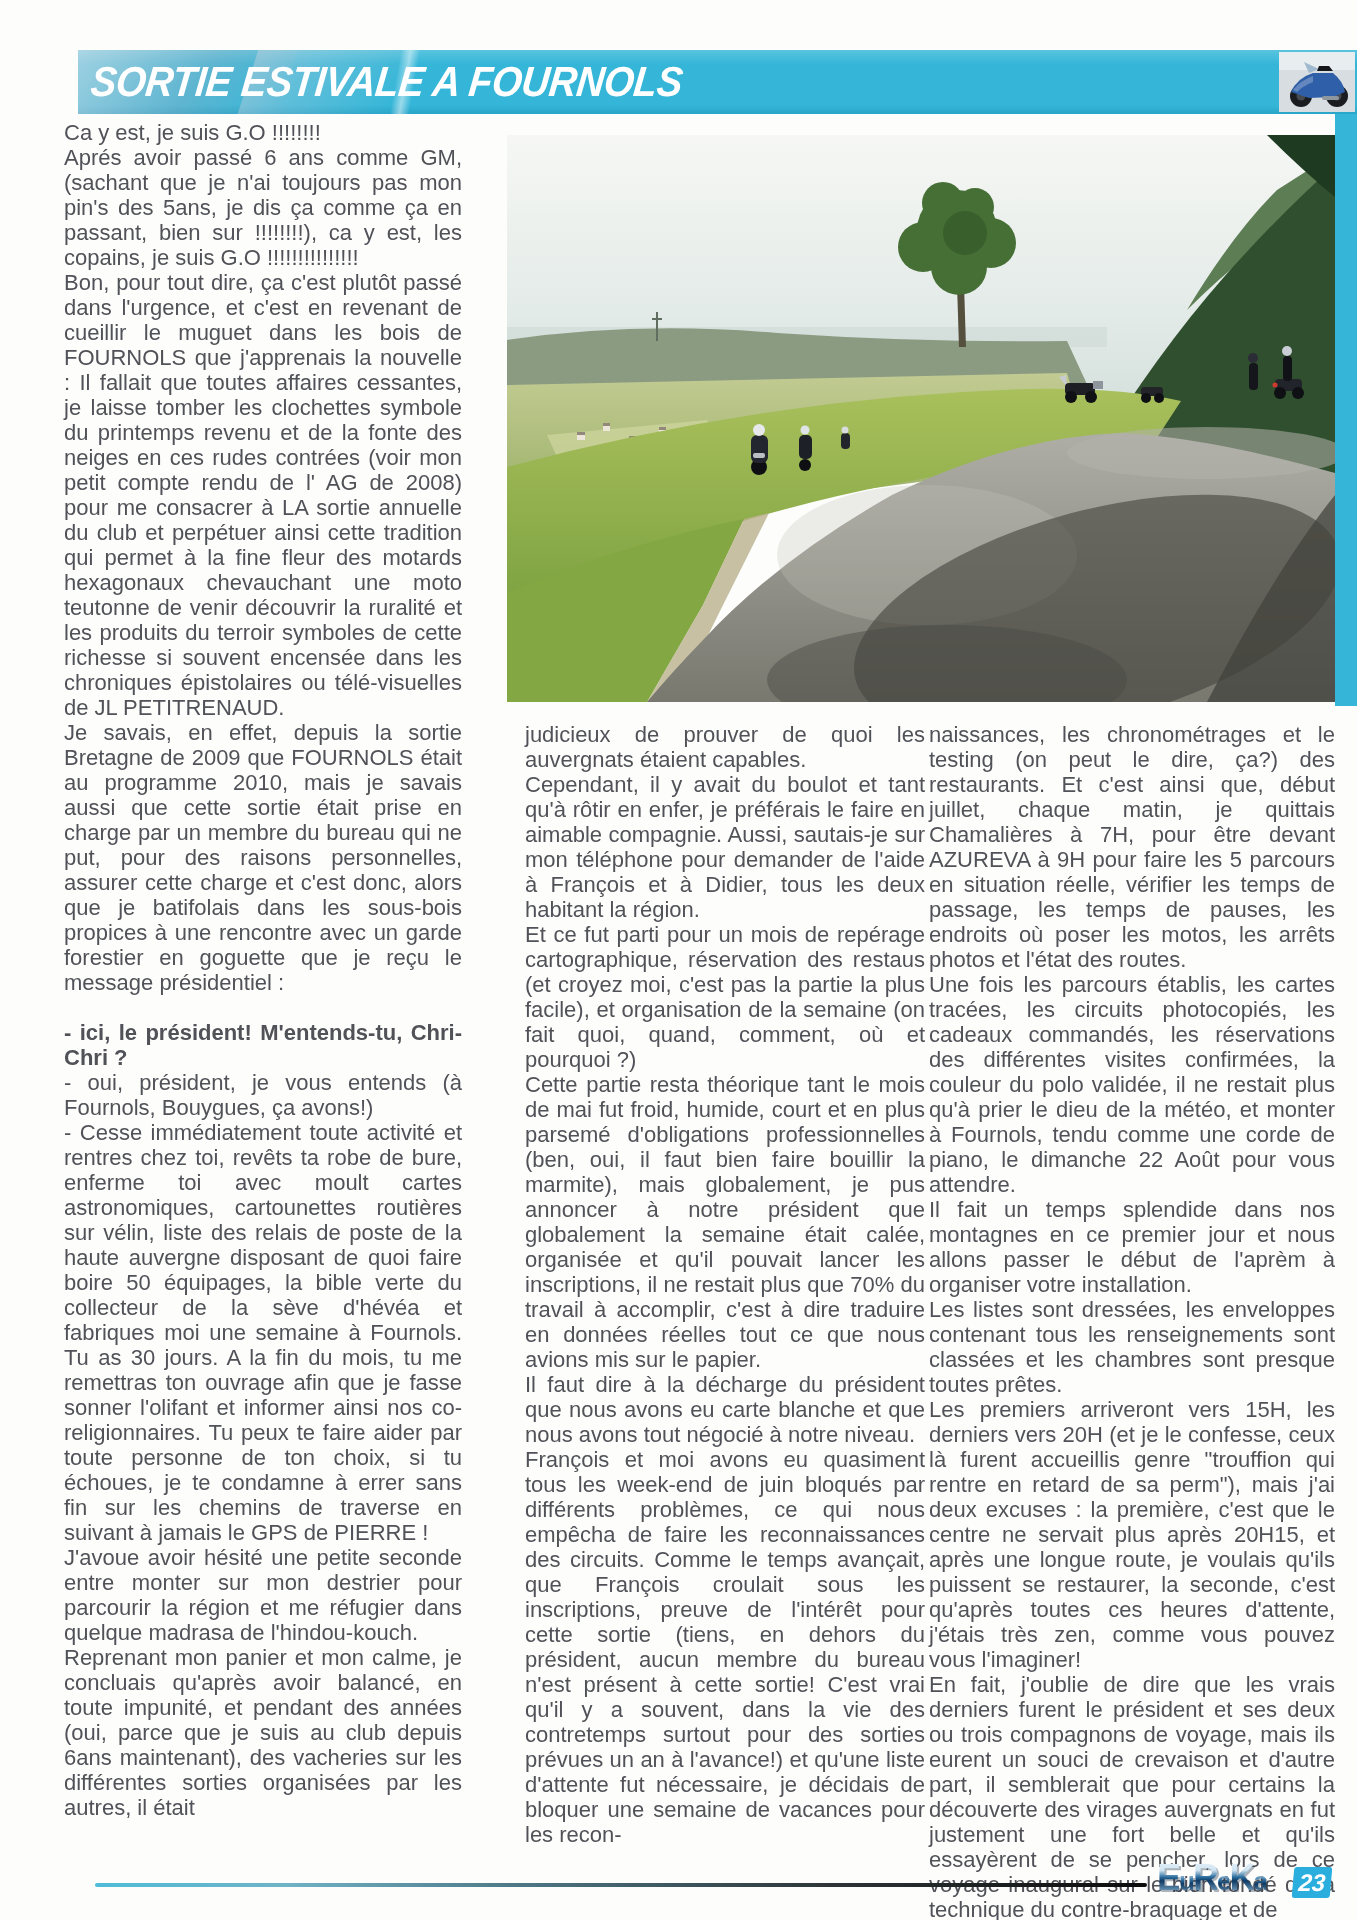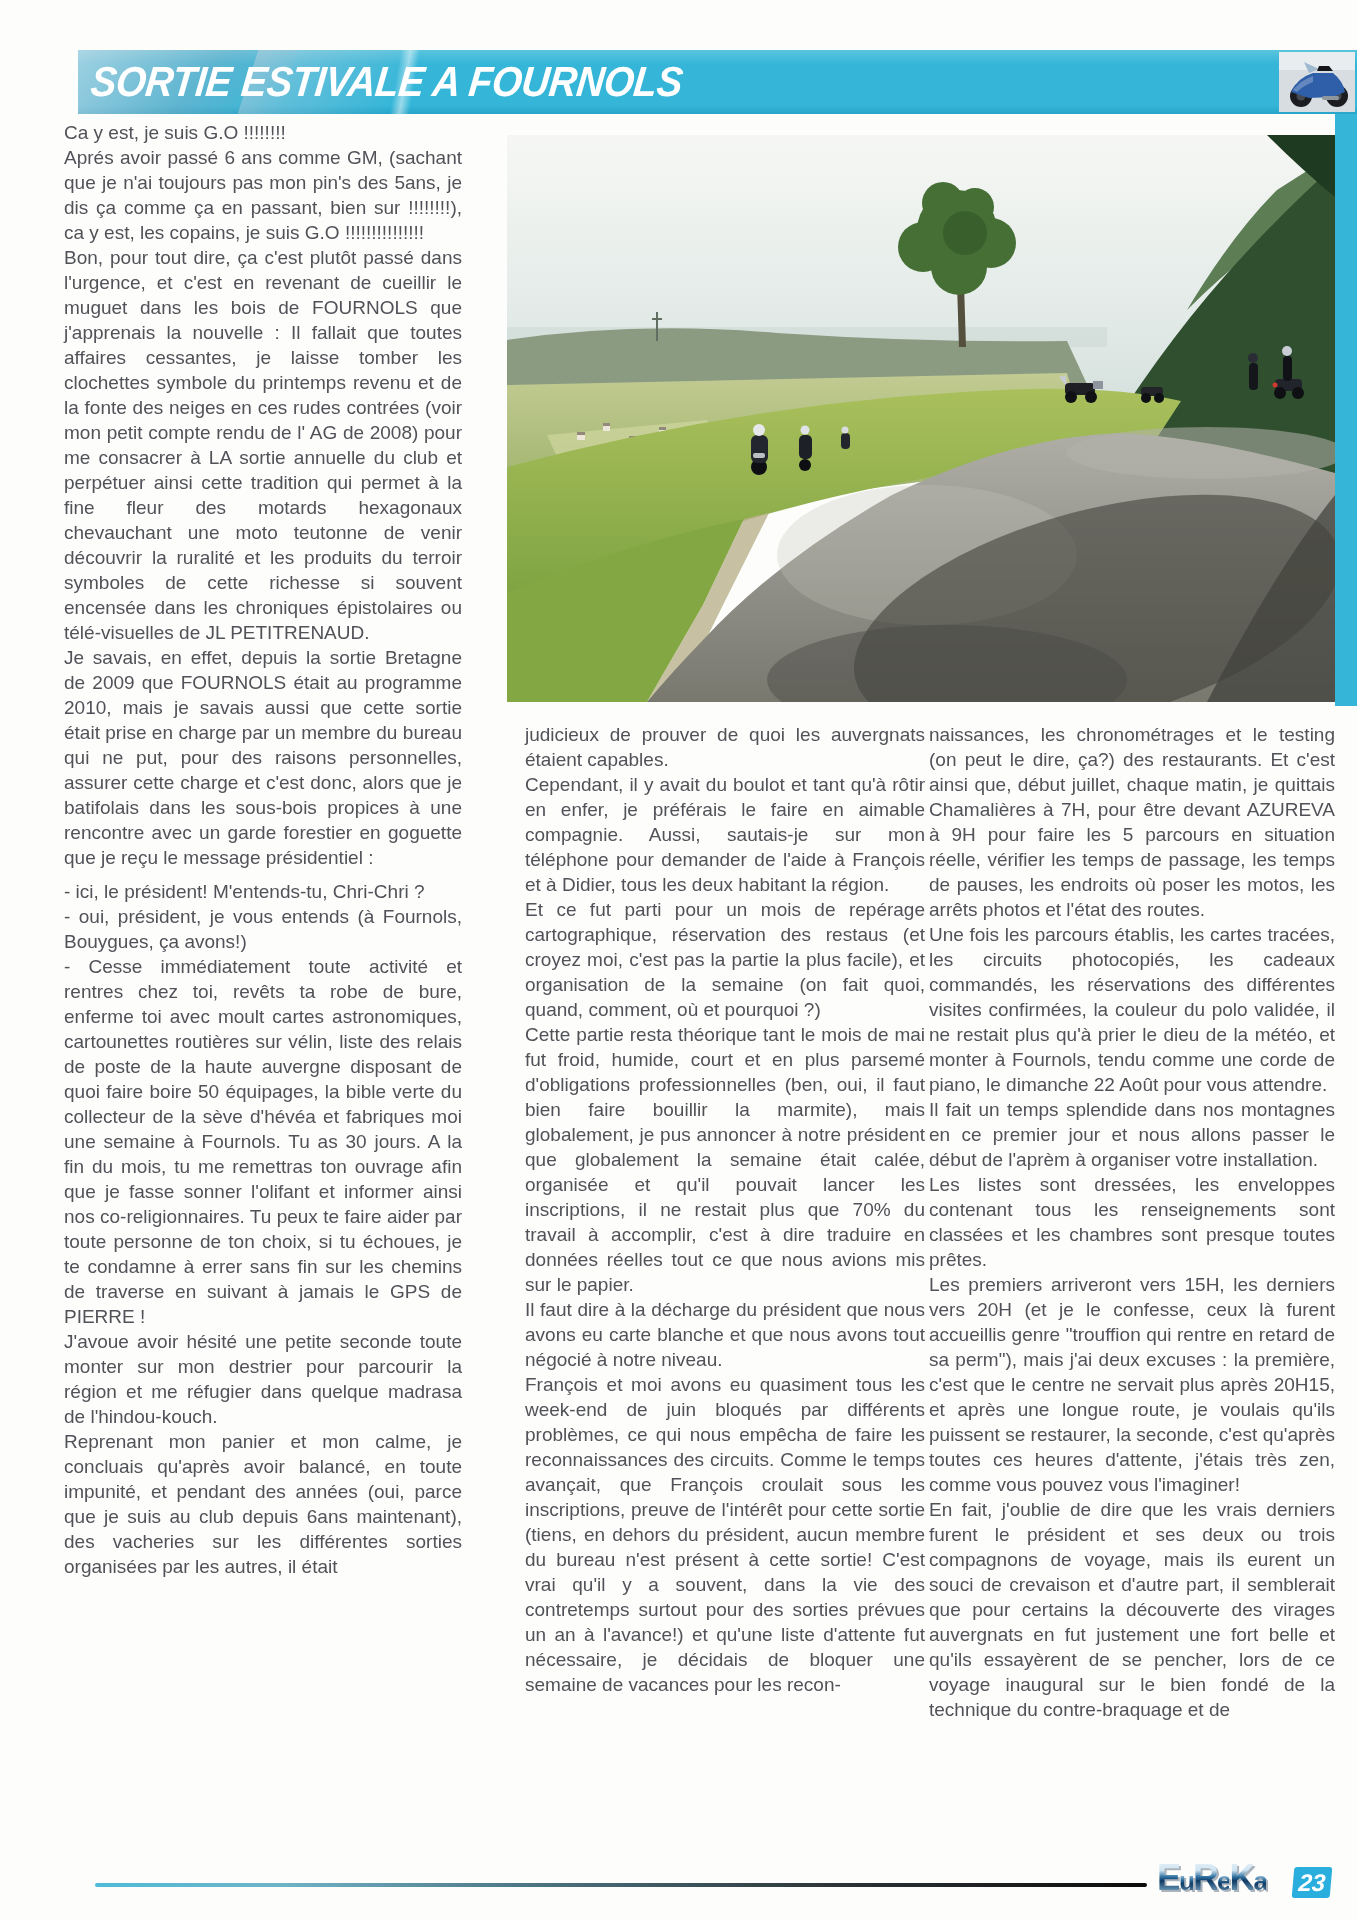--- a/index.html
+++ b/index.html
@@ -20,26 +20,26 @@
   .banner-moto{position:absolute;right:2px;top:2px;width:76px;height:60px;z-index:3;}
 
   
   .right-strip{position:absolute;left:1335px;top:114px;width:22px;height:592px;background:#35b6d8;}
 
   
   .photo{position:absolute;left:507px;top:135px;width:828px;height:567px;margin:0;}
   .photo svg{display:block;width:100%;height:100%;}
 
   
-  .col{position:absolute;font-size:19px;line-height:25px;text-align:justify;}
+  .col{position:absolute;font-size:22px;line-height:25px;text-align:justify;}
   .col1{left:64px;top:120px;width:398px;}
   .col2{left:525px;top:722px;width:400px;}
   .col3{left:929px;top:722px;width:406px;}
   .para{margin:0;}
-  .para.sp{margin-top:9px;}
+  .para.sp{margin-top:25px;font-weight:bold;}
 
   
   .footer-rule{position:absolute;left:95px;top:1883px;width:1052px;height:4px;
           background:linear-gradient(to right,#4fbcd8 0%,#6fb3c6 18%,#4e7886 40%,#2e3537 70%,#0c0c0c 100%);
           border-radius:2px;}
   .brand{position:absolute;left:1157px;top:1854px;height:50px;display:flex;align-items:baseline;
           letter-spacing:-2px;filter:drop-shadow(2px 2px 0 rgba(18,40,66,.35));line-height:48px;}
   .brand span{font-weight:800;color:#1d5d8f;}
   @supports ((-webkit-background-clip:text) or (background-clip:text)){
     .brand span{background:linear-gradient(180deg,#f4fafd 0%,#cfe4f1 34%,#2d6e9e 48%,#0e3a64 56%,#9cc8e2 88%,#e8f4fb 100%);
@@ -224,21 +224,21 @@
     </figure>
 
     <section class="col col1">
         <p class="para">Ca y est, je suis G.O !!!!!!!!</p>
         <p class="para">Aprés avoir passé 6 ans comme GM, (sachant que je n'ai toujours pas mon pin's des 5ans, je dis ça comme ça en passant, bien sur !!!!!!!!), ca y est, les copains, je suis G.O !!!!!!!!!!!!!!!</p>
         <p class="para">Bon, pour tout dire, ça c'est plutôt passé dans l'urgence, et c'est en revenant de cueillir le muguet dans les bois de FOURNOLS que j'apprenais la nouvelle : Il fallait que toutes affaires cessantes, je laisse tomber les clochettes symbole du printemps revenu et de la fonte des neiges en ces rudes contrées (voir mon petit compte rendu de l' AG de 2008) pour me consacrer à LA sortie annuelle du club et perpétuer ainsi cette tradition qui permet à la fine fleur des motards hexagonaux chevauchant une moto teutonne de venir découvrir la ruralité et les produits du terroir symboles de cette richesse si souvent encensée dans les chroniques épistolaires ou télé-visuelles de JL PETITRENAUD.</p>
         <p class="para">Je savais, en effet, depuis la sortie Bretagne de 2009 que FOURNOLS était au programme 2010, mais je savais aussi que cette sortie était prise en charge par un membre du bureau qui ne put, pour des raisons personnelles, assurer cette charge et c'est donc, alors que je batifolais dans les sous-bois propices à une rencontre avec un garde forestier en goguette que je reçu le message présidentiel :</p>
         <p class="para sp">- ici, le président! M'entends-tu, Chri-Chri ?</p>
         <p class="para">- oui, président, je vous entends (à Fournols, Bouygues, ça avons!)</p>
         <p class="para">- Cesse immédiatement toute activité et rentres chez toi, revêts ta robe de bure, enferme toi avec moult cartes astronomiques, cartounettes routières sur vélin, liste des relais de poste de la haute auvergne disposant de quoi faire boire 50 équipages, la bible verte du collecteur de la sève d'hévéa et fabriques moi une semaine à Fournols. Tu as 30 jours. A la fin du mois, tu me remettras ton ouvrage afin que je fasse sonner l'olifant et informer ainsi nos co-religionnaires. Tu peux te faire aider par toute personne de ton choix, si tu échoues, je te condamne à errer sans fin sur les chemins de traverse en suivant à jamais le GPS de PIERRE !</p>
-        <p class="para">J'avoue avoir hésité une petite seconde toute monter sur mon destrier pour parcourir la région et me réfugier dans quelque madrasa de l'hindou-kouch.</p>
+        <p class="para">J'avoue avoir hésité une petite seconde entre monter sur mon destrier pour parcourir la région et me réfugier dans quelque madrasa de l'hindou-kouch.</p>
         <p class="para">Reprenant mon panier et mon calme, je concluais qu'après avoir balancé, en toute impunité, et pendant des années (oui, parce que je suis au club depuis 6ans maintenant), des vacheries sur les différentes sorties organisées par les autres, il était</p>
       </section>
     <section class="col col2">
         <p class="para">judicieux de prouver de quoi les auvergnats étaient capables.</p>
         <p class="para">Cependant, il y avait du boulot et tant qu'à rôtir en enfer, je préférais le faire en aimable compagnie. Aussi, sautais-je sur mon téléphone pour demander de l'aide à François et à Didier, tous les deux habitant la région.</p>
         <p class="para">Et ce fut parti pour un mois de repérage cartographique, réservation des restaus (et croyez moi, c'est pas la partie la plus facile), et organisation de la semaine (on fait quoi, quand, comment, où et pourquoi ?)</p>
         <p class="para">Cette partie resta théorique tant le mois de mai fut froid, humide, court et en plus parsemé d'obligations professionnelles (ben, oui, il faut bien faire bouillir la marmite), mais globalement, je pus annoncer à notre président que globalement la semaine était calée, organisée et qu'il pouvait lancer les inscriptions, il ne restait plus que 70% du travail à accomplir, c'est à dire traduire en données réelles tout ce que nous avions mis sur le papier.</p>
         <p class="para">Il faut dire à la décharge du président que nous avons eu carte blanche et que nous avons tout négocié à notre niveau.</p>
         <p class="para">François et moi avons eu quasiment tous les week-end de juin bloqués par différents problèmes, ce qui nous empêcha de faire les reconnaissances des circuits. Comme le temps avançait, que François croulait sous les inscriptions, preuve de l'intérêt pour cette sortie (tiens, en dehors du président, aucun membre du bureau n'est présent à cette sortie! C'est vrai qu'il y a souvent, dans la vie des contretemps surtout pour des sorties prévues un an à l'avance!) et qu'une liste d'attente fut nécessaire, je décidais de bloquer une semaine de vacances pour les recon-</p>
       </section>

